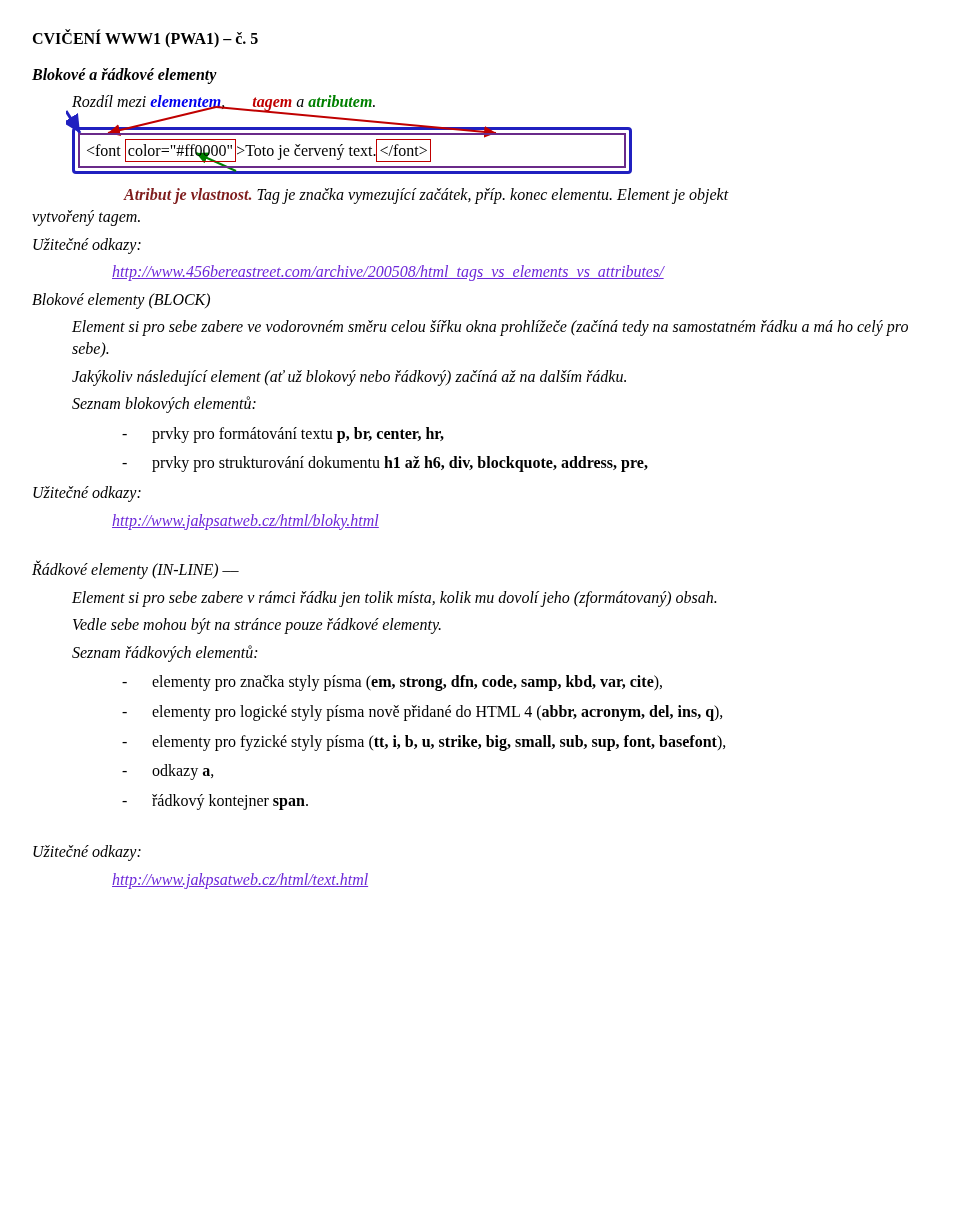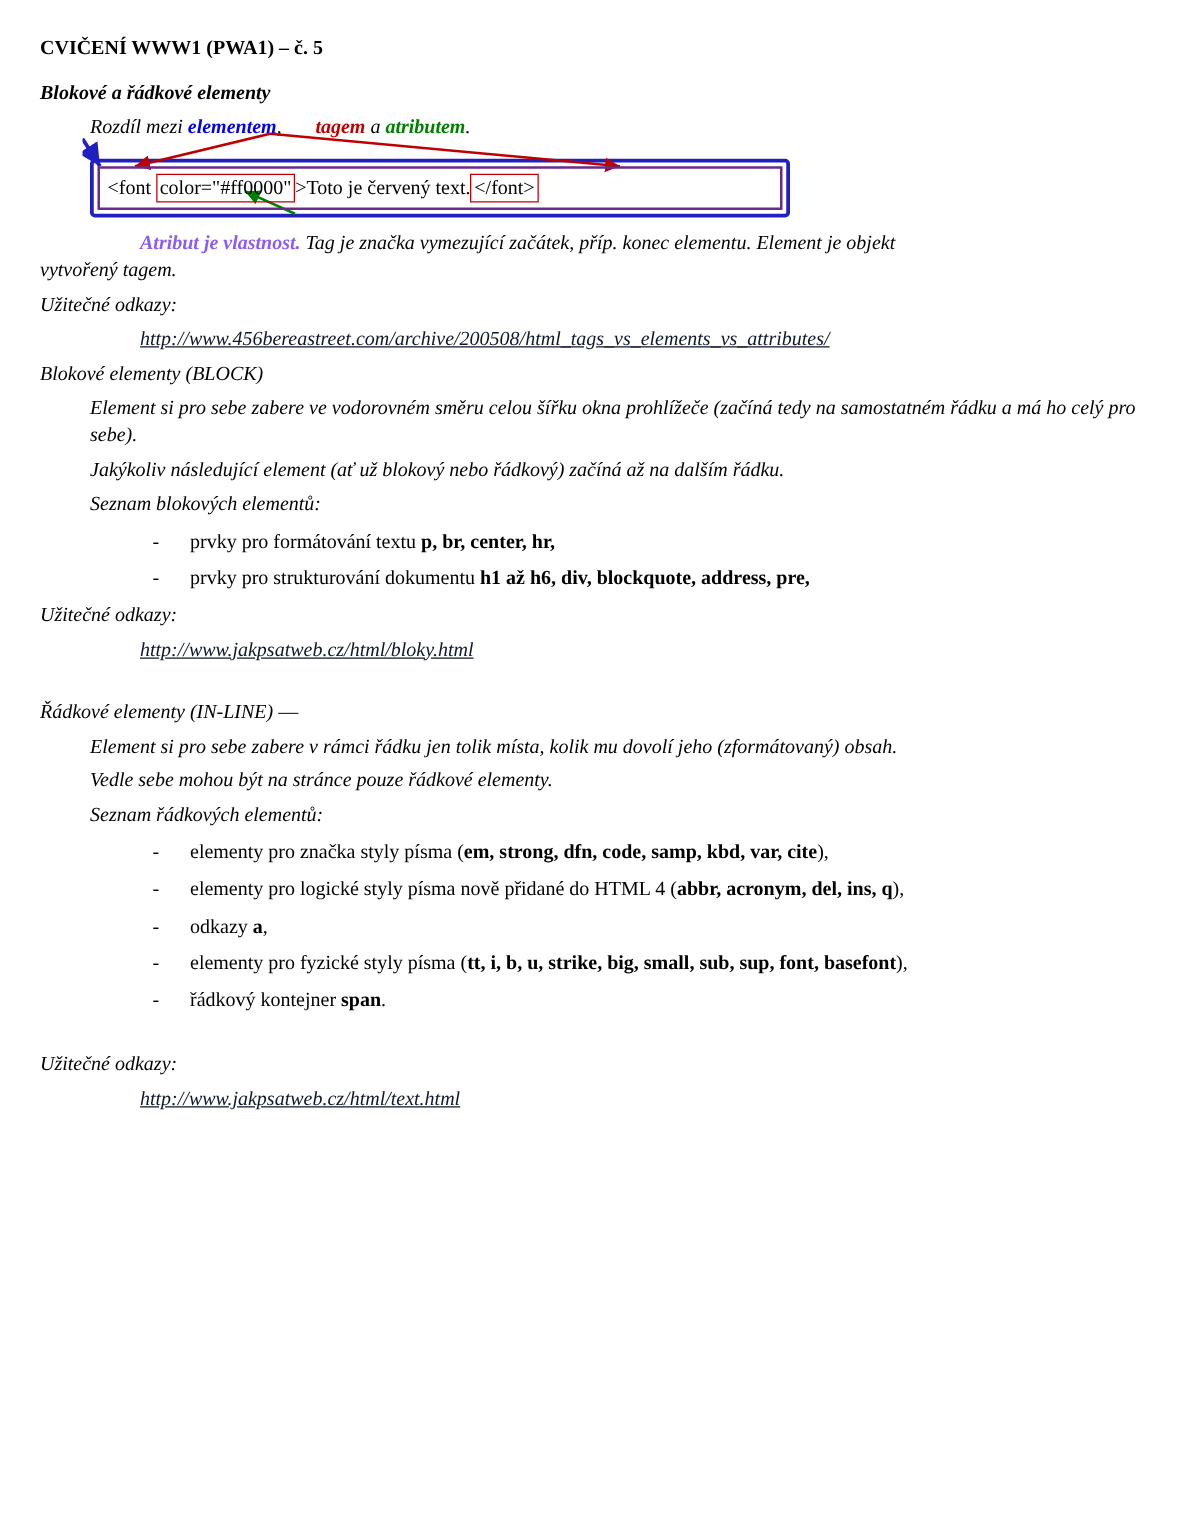--- a/index.html
+++ b/index.html
@@ -20,25 +20,25 @@
   }
   .bold { font-weight: bold; }
   .subhead {
     font-size: 16px;
     font-weight: bold;
     margin: 4px 0 4px 0;
   }
   .indent1 { margin-left: 40px; }
   .indent2 { margin-left: 80px; }
   p { margin: 6px 0; font-style: italic; }
-  a.link { color: #0f172a; text-decoration: underline; }
+  a.link { color: #6d28d9; text-decoration: underline; }
   .blue { color: #0000ee; }
   .red { color: #c00000; margin-left: 23px; }
   .green { color: #008000; }
-  .olive { color: #8b5cf6; }
+  .olive { color: #7f1d1d; margin-left: 12px; }
 
   
   .codewrap {
     position: relative;
     margin: 14px 0 8px 40px;
     width: 560px;
   }
   .codebox-outer {
     border: 3px solid #2020c0;
     border-radius: 4px;
@@ -149,19 +149,19 @@
 
 <p class="sec-space">Řádkové elementy (IN-LINE) ––</p>
 
 <p class="indent1">Element si pro sebe zabere v rámci řádku jen tolik místa, kolik mu dovolí jeho (zformátovaný) obsah.</p>
 <p class="indent1">Vedle sebe mohou být na stránce pouze řádkové elementy.</p>
 <p class="indent1">Seznam řádkových elementů:</p>
 
 <ul class="dash">
   <li><span>elementy pro značka styly písma (</span><span class="bold">em, strong, dfn, code, samp, kbd, var, cite</span><span>),</span></li>
   <li><span>elementy pro logické styly písma nově přidané do HTML 4 (</span><span class="bold">abbr, acronym, del, ins, q</span><span>),</span></li>
+  <li><span>elementy pro fyzické styly písma (</span><span class="bold">tt, i, b, u, strike, big, small, sub, sup, font, basefont</span><span>),</span></li>
   <li><span>odkazy </span><span class="bold">a</span><span>,</span></li>
-  <li><span>elementy pro fyzické styly písma (</span><span class="bold">tt, i, b, u, strike, big, small, sub, sup, font, basefont</span><span>),</span></li>
   <li><span>řádkový kontejner </span><span class="bold">span</span><span>.</span></li>
 </ul>
 
 <p style="margin-top:30px;">Užitečné odkazy:</p>
 <p class="indent2"><a class="link" href="#">http://www.jakpsatweb.cz/html/text.html</a></p>
 
 </body></html>

